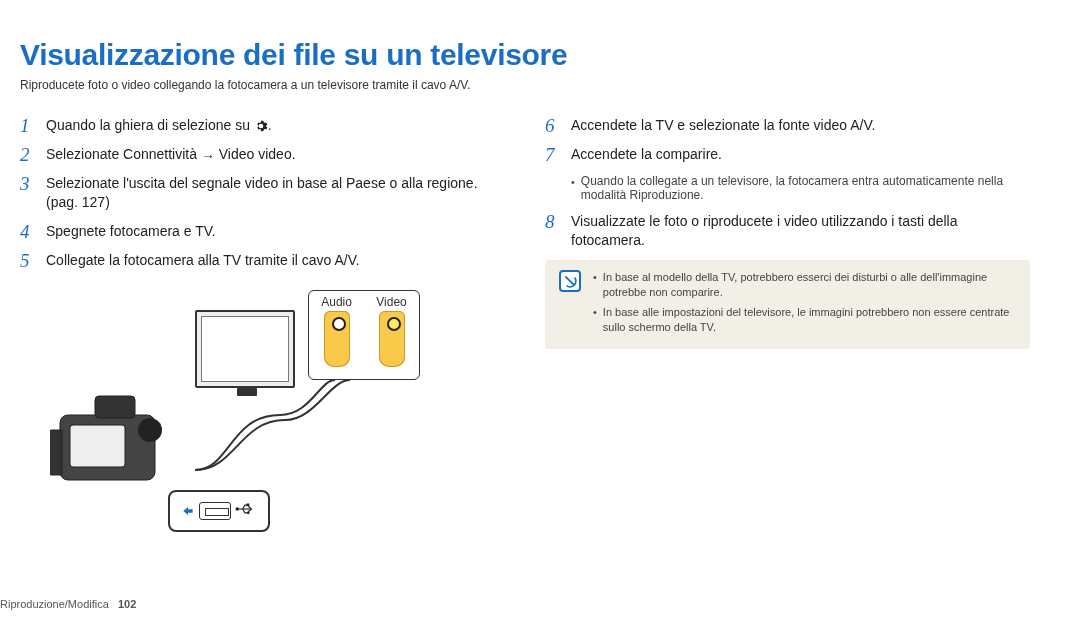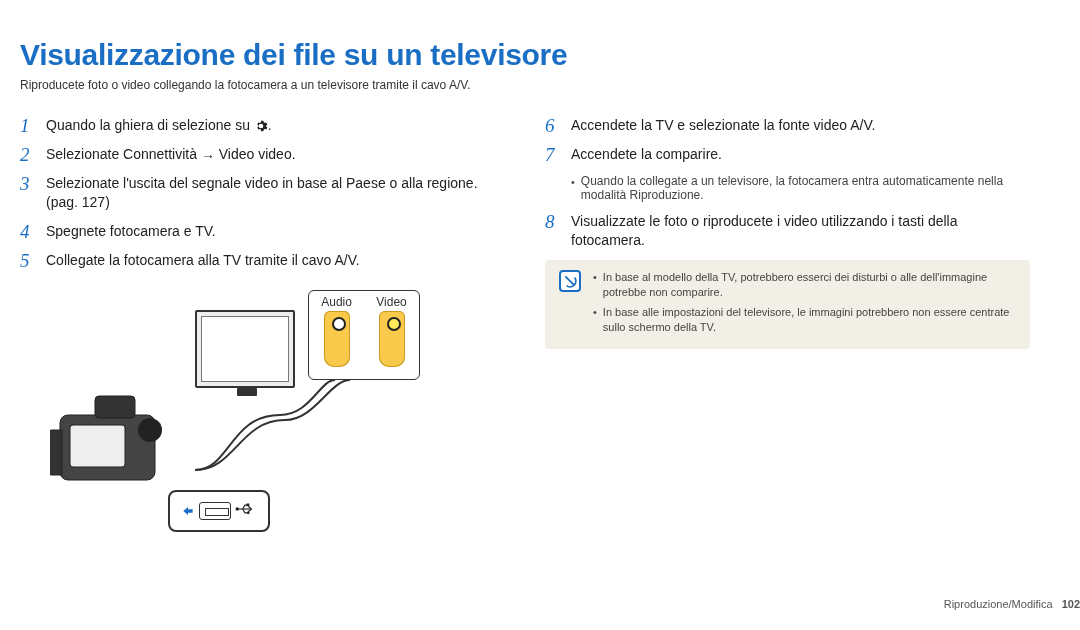--- a/index.html
+++ b/index.html
@@ -152,21 +152,21 @@
   }
   .usb-conn::after {
     content:"";
     position:absolute; left:5px; top:5px; width:22px; height:6px;
     border:1px solid #333;
   }
   .usb-symbol svg { width: 22px; height: 14px; }
   .footer {
     position: absolute;
     bottom: 20px; left: 0; right: 0;
-    text-align: right;
+    text-align: left;
     font-size: 11px; color: #555;
   }
   .footer .sec { display: inline; }
   .footer .pg { font-weight: 700; margin-left: 6px; }
 </style>
 </head>
 <body>
 
 <div class="page">
   <h1 class="title">Visualizzazione dei file su un televisore</h1>

